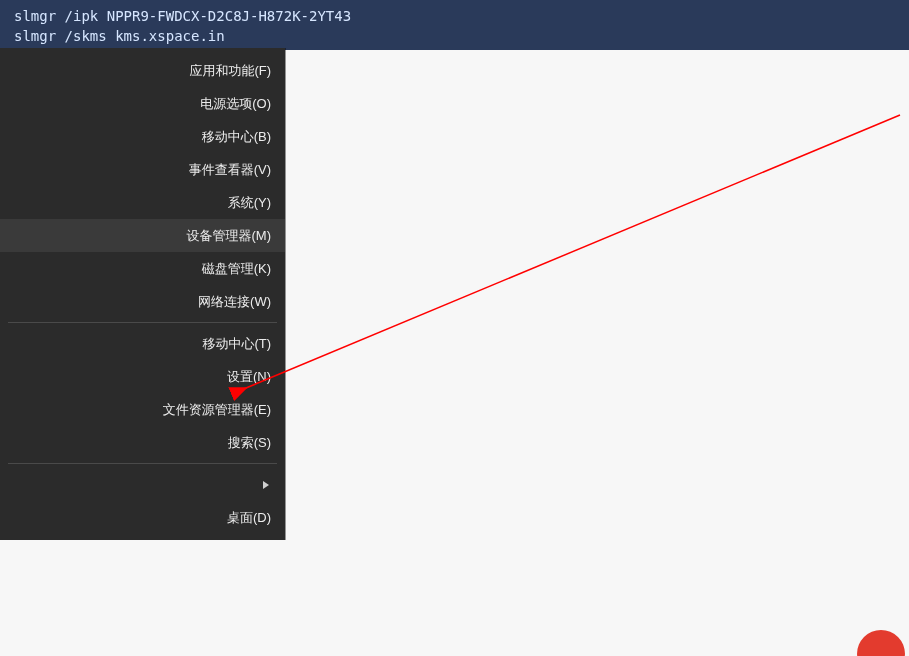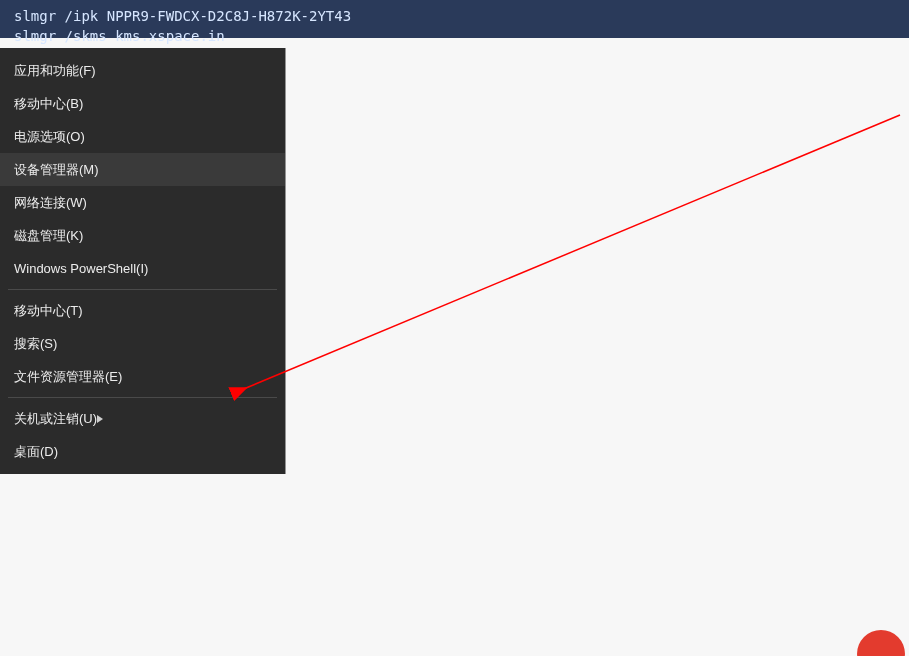--- a/index.html
+++ b/index.html
@@ -2,21 +2,21 @@
 <html><head>
   <meta charset="utf-8">
   <style>
     * { margin: 0; padding: 0; box-sizing: border-box; }
     html, body { width: 909px; height: 656px; overflow: hidden; font-family: "Segoe UI","Microsoft YaHei",sans-serif; }
     .bg {
       position: absolute; inset: 0;
       background: #f7f7f7;
     }
     .terminal {
-      position: absolute; left: 0; top: 0; right: 0; height: 38px;
+      position: absolute; left: 0; top: 0; right: 0; height: 50px;
       background: #2a3a5a;
       color: #d6e6ff;
       font-family: Consolas, monospace;
       font-size: 14px;
       padding: 6px 14px;
       line-height: 20px;
       white-space: pre;
     }
     .context-menu {
       position: absolute;
@@ -29,21 +29,21 @@
       padding-bottom: 6px;
       box-shadow: 1px 0 0 rgba(0,0,0,.4);
     }
     .menu-item {
       height: 33px;
       line-height: 33px;
       padding: 0 14px;
       cursor: default;
       display: flex;
       align-items: center;
-      justify-content: flex-start;
+      justify-content: flex-end;
     }
     .menu-item.hovered { background: #3a3a3a; }
     .menu-separator {
       height: 1px;
       background: #4a4a4a;
       margin: 4px 8px;
     }
     .submenu-arrow {
       display: inline-block;
       width: 0; height: 0;
@@ -71,50 +71,55 @@
 <div class="bg"></div>
 
 <div class="terminal"><span>slmgr /ipk NPPR9-FWDCX-D2C8J-H872K-2YT43</span>
 <span>slmgr /skms kms.xspace.in</span></div>
 
 <div class="context-menu" id="context-menu">
     <div class="menu-item">
       <span>应用和功能(F)</span>
     </div>
     <div class="menu-item">
+      <span>电源选项(O)</span>
+    </div>
+    <div class="menu-item">
       <span>移动中心(B)</span>
     </div>
     <div class="menu-item">
-      <span>电源选项(O)</span>
+      <span>事件查看器(V)</span>
+    </div>
+    <div class="menu-item">
+      <span>系统(Y)</span>
     </div>
     <div class="menu-item hovered">
       <span>设备管理器(M)</span>
     </div>
     <div class="menu-item">
-      <span>网络连接(W)</span>
-    </div>
-    <div class="menu-item">
       <span>磁盘管理(K)</span>
     </div>
     <div class="menu-item">
-      <span>Windows PowerShell(I)</span>
+      <span>网络连接(W)</span>
     </div>
     <div class="menu-separator"></div>
     <div class="menu-item">
       <span>移动中心(T)</span>
     </div>
     <div class="menu-item">
-      <span>搜索(S)</span>
+      <span>设置(N)</span>
     </div>
     <div class="menu-item">
       <span>文件资源管理器(E)</span>
     </div>
+    <div class="menu-item">
+      <span>搜索(S)</span>
+    </div>
     <div class="menu-separator"></div>
     <div class="menu-item">
-      <span>关机或注销(U)</span>
       <span class="submenu-arrow"></span>
     </div>
     <div class="menu-item">
       <span>桌面(D)</span>
     </div>
   </div>
 
 <svg class="arrow-svg">
   <defs>
     <marker id="ah" markerWidth="12" markerHeight="10" refX="2" refY="5" orient="auto">

